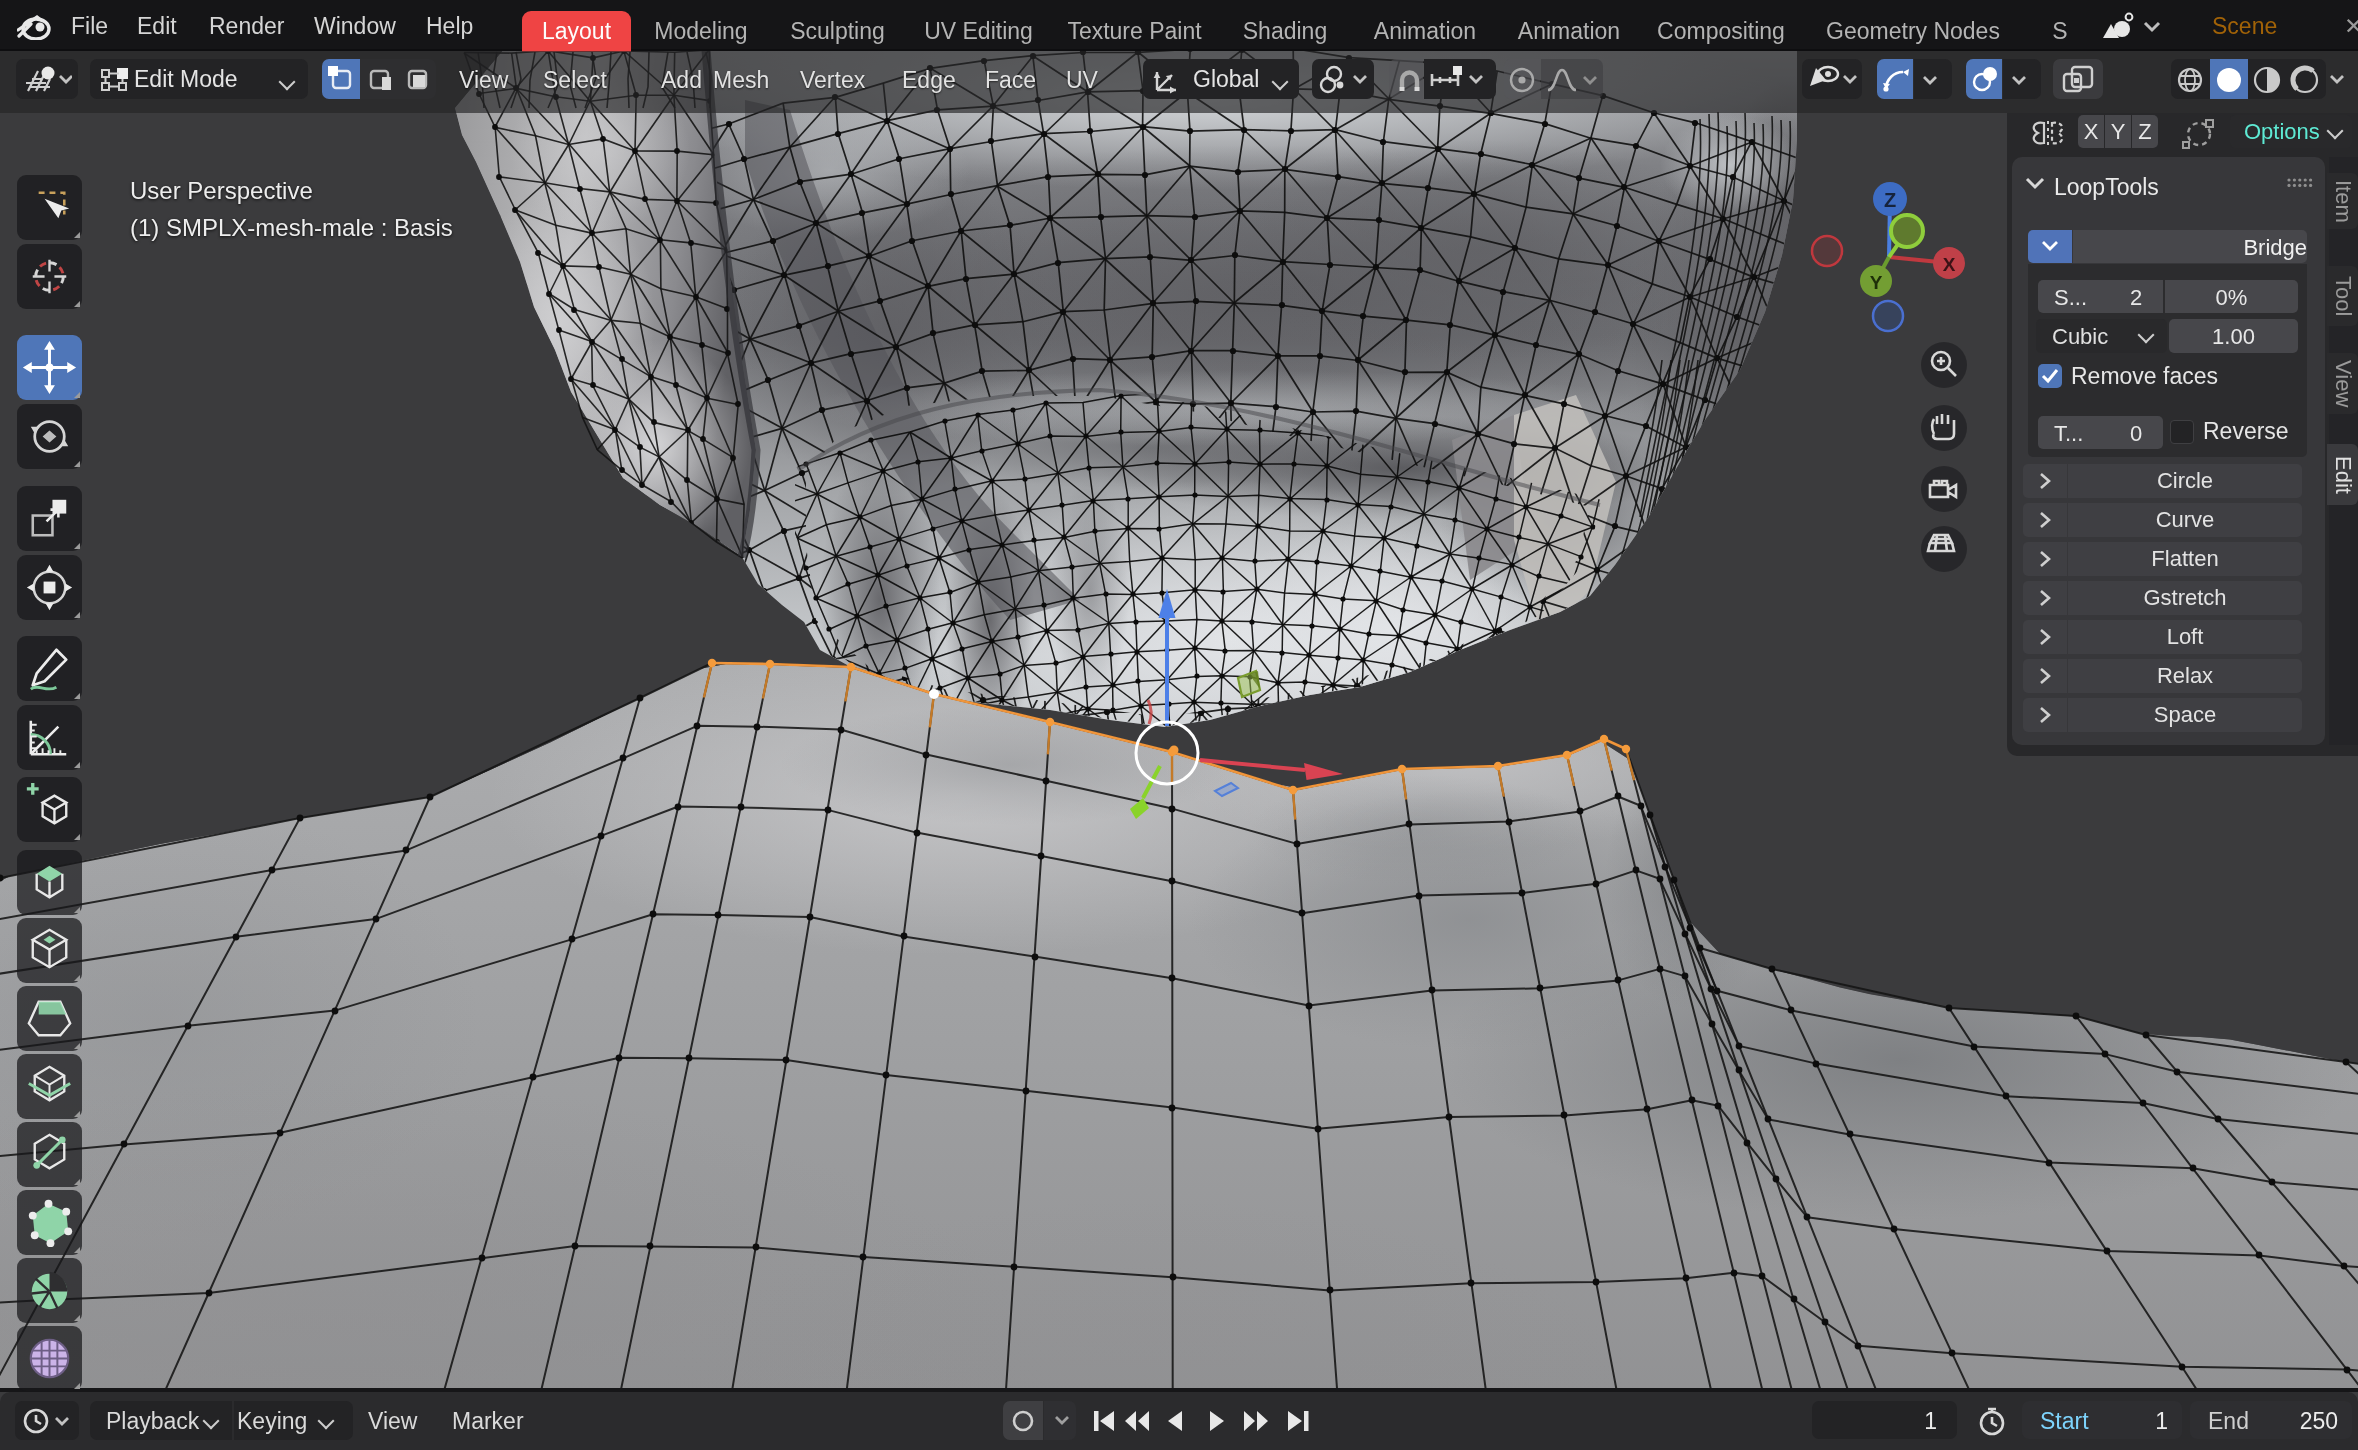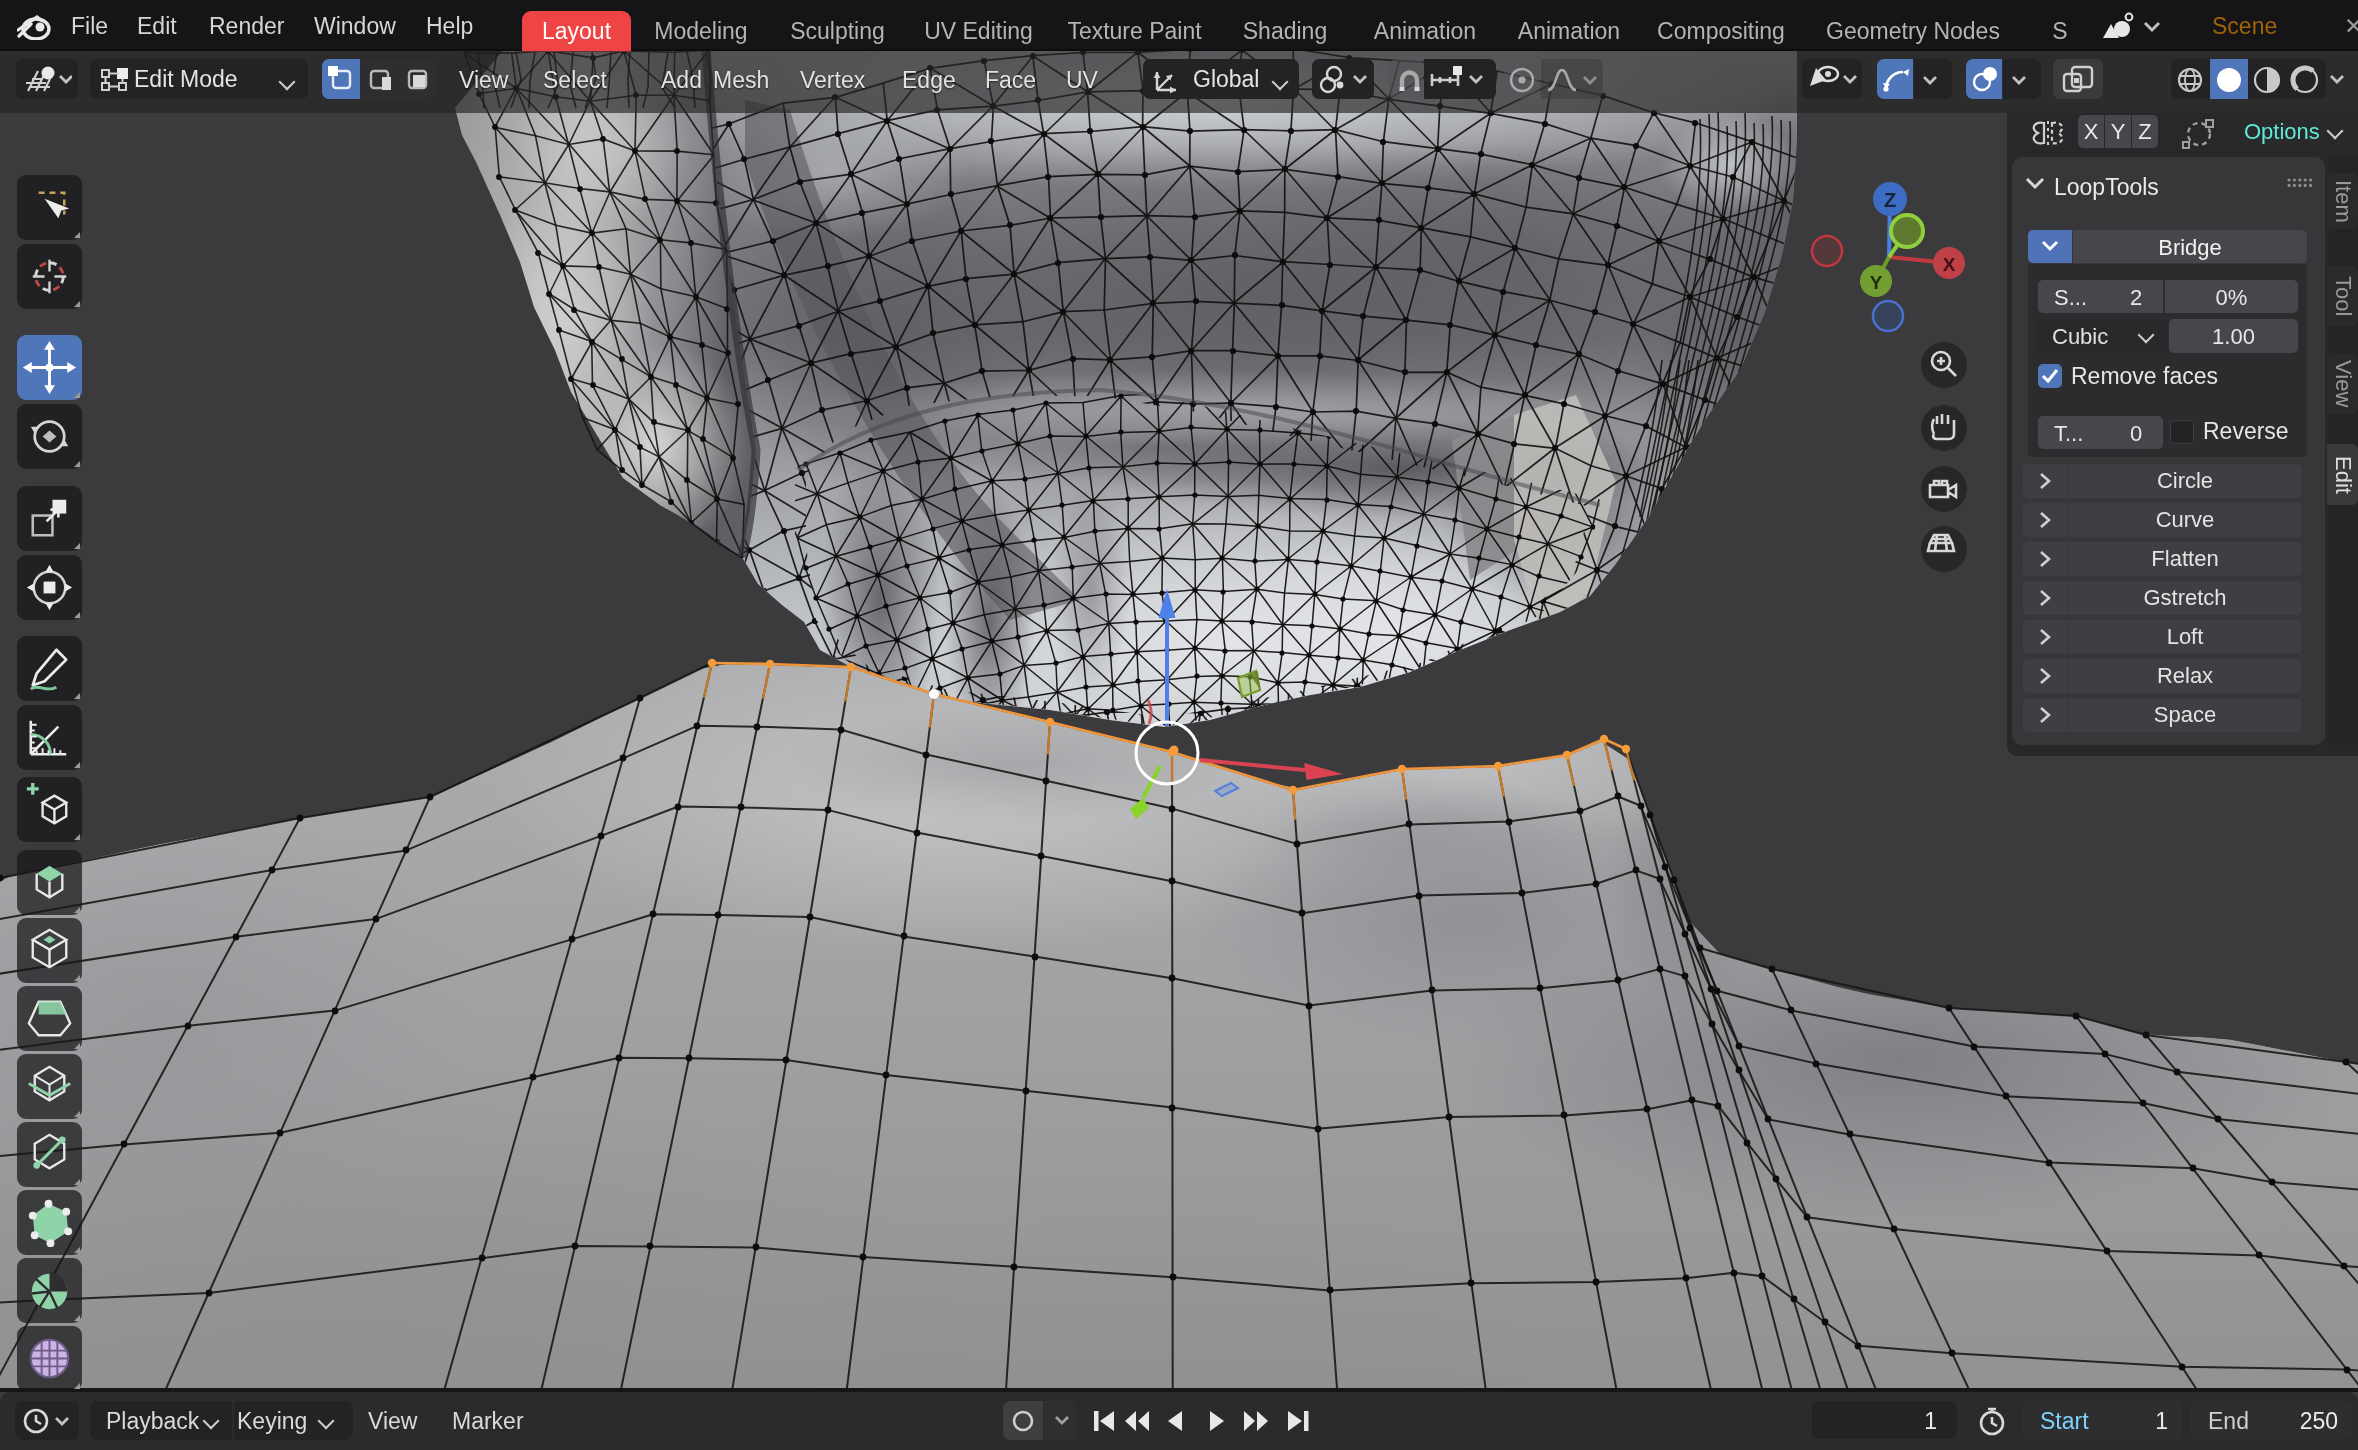--- a/index.html
+++ b/index.html
@@ -2108,20 +2108,21 @@
       <g stroke="#d8d8d8" stroke-width="2.6" fill="none">
         <circle cx="1941" cy="361" r="9"></circle>
         <path d="M1948,368 l8,8 M1937,361 h8 M1941,357 v8"></path>
         <path d="M1934,434 c-3,-6 -2,-12 0,-15 m0,15 c-2,3 0,5 3,5 h12 c3,0 5,-2 5,-5 v-14 m-17,4 v-8 m5,8 v-10 m6,10 v-9"></path>
         <path d="M1930,485 h18 v12 h-18 z M1948,490 l8,-5 v12 l-8,-5 M1934,485 v-4 h5 v4 M1942,485 v-4 h5 v4"></path>
         <path d="M1930,543 l4,-8 h14 l4,8 z M1930,543 h22 M1930,543 l-2,8 h26 l-2,-8 M1937,535 l-2,16 M1945,535 l2,16 M1932,539 h18"></path>
       </g>
     </g>
     </g>
     </svg>
+<div id="vpinfo">User Perspective<br>(1) SMPLX-mesh-male : Basis</div>
 <div style="position:absolute;left:0;top:1388px;width:2358px;height:4px;background:#161618"></div>
 <div id="topbar">
       <svg class="abs" style="left:17px;top:12px" width="34" height="28" viewBox="0 0 34 28">
       <ellipse cx="19" cy="17" rx="13" ry="10" fill="none" stroke="#e8e8e8" stroke-width="3.4"></ellipse>
       <circle cx="23" cy="15" r="4.5" fill="#e8e8e8"></circle>
       <path d="M2,24 L14,12 M1,18 L20,5 L24,8" stroke="#e8e8e8" stroke-width="3.2" fill="none" stroke-linecap="round"></path>
     </svg>
       <div class="menu" style="left:71px">File</div>
       <div class="menu" style="left:137px">Edit</div>
       <div class="menu" style="left:209px">Render</div>
@@ -2408,21 +2409,21 @@
         <circle cx="8.4" cy="8.4" r="1.6" fill="#8f8f8f"></circle>
         <circle cx="13.8" cy="8.4" r="1.6" fill="#8f8f8f"></circle>
         <circle cx="19.200000000000003" cy="8.4" r="1.6" fill="#8f8f8f"></circle>
         <circle cx="24.6" cy="8.4" r="1.6" fill="#8f8f8f"></circle>
       </svg>
       <div class="abs" style="left:21px;top:117px;width:44px;height:33px;background:#5073b8;border-radius:5px 0 0 5px;"></div>
       <svg class="abs" style="left:34px;top:126px" width="18" height="14" viewBox="0 0 18 14">
       <path d="M2,3 l7,7 7,-7" stroke="#fff" stroke-width="2.8" fill="none"></path>
       </svg>
       <div class="abs" style="left:66px;top:117px;width:234px;height:33px;background:#47474b;border-radius:0 5px 5px 0;"></div>
-      <div class="abs" style="left:66px;top:122px;width:234px;text-align:center;color:#f0f0f0;font-size:22px">Bridge</div>
+      <div class="abs" style="left:66px;top:122px;width:234px;text-align:right;color:#f0f0f0;font-size:22px">Bridge</div>
       <div class="abs" style="left:21px;top:151px;width:279px;height:193px;background:#2c2c2e;border-radius:0 0 5px 5px;"></div>
       <div class="abs" style="left:31px;top:167px;width:125px;height:33px;background:#47474b;border-radius:5px 0 0 5px;"></div>
       <div class="abs" style="left:47px;top:172px;color:#e8e8e8;font-size:22px">S...</div>
       <div class="abs" style="left:123px;top:172px;color:#e8e8e8;font-size:22px">2</div>
       <div class="abs" style="left:158px;top:167px;width:133px;height:33px;background:#47474b;border-radius:0 5px 5px 0;"></div>
       <div class="abs" style="left:158px;top:172px;width:133px;text-align:center;color:#e8e8e8;font-size:22px">0%</div>
       <div class="abs" style="left:29px;top:206px;width:131px;height:34px;background:#29292b;border-radius:5px;"></div>
       <div class="abs" style="left:45px;top:211px;color:#e0e0e0;font-size:22px">Cubic</div>
       <div class="abs" style="left:133px;top:216px;width:12px;height:12px;border-right:2.5px solid #cdcdcd;border-bottom:2.5px solid #cdcdcd;transform:rotate(45deg);"></div>
       <div class="abs" style="left:162px;top:206px;width:129px;height:34px;background:#47474b;border-radius:5px;"></div>

